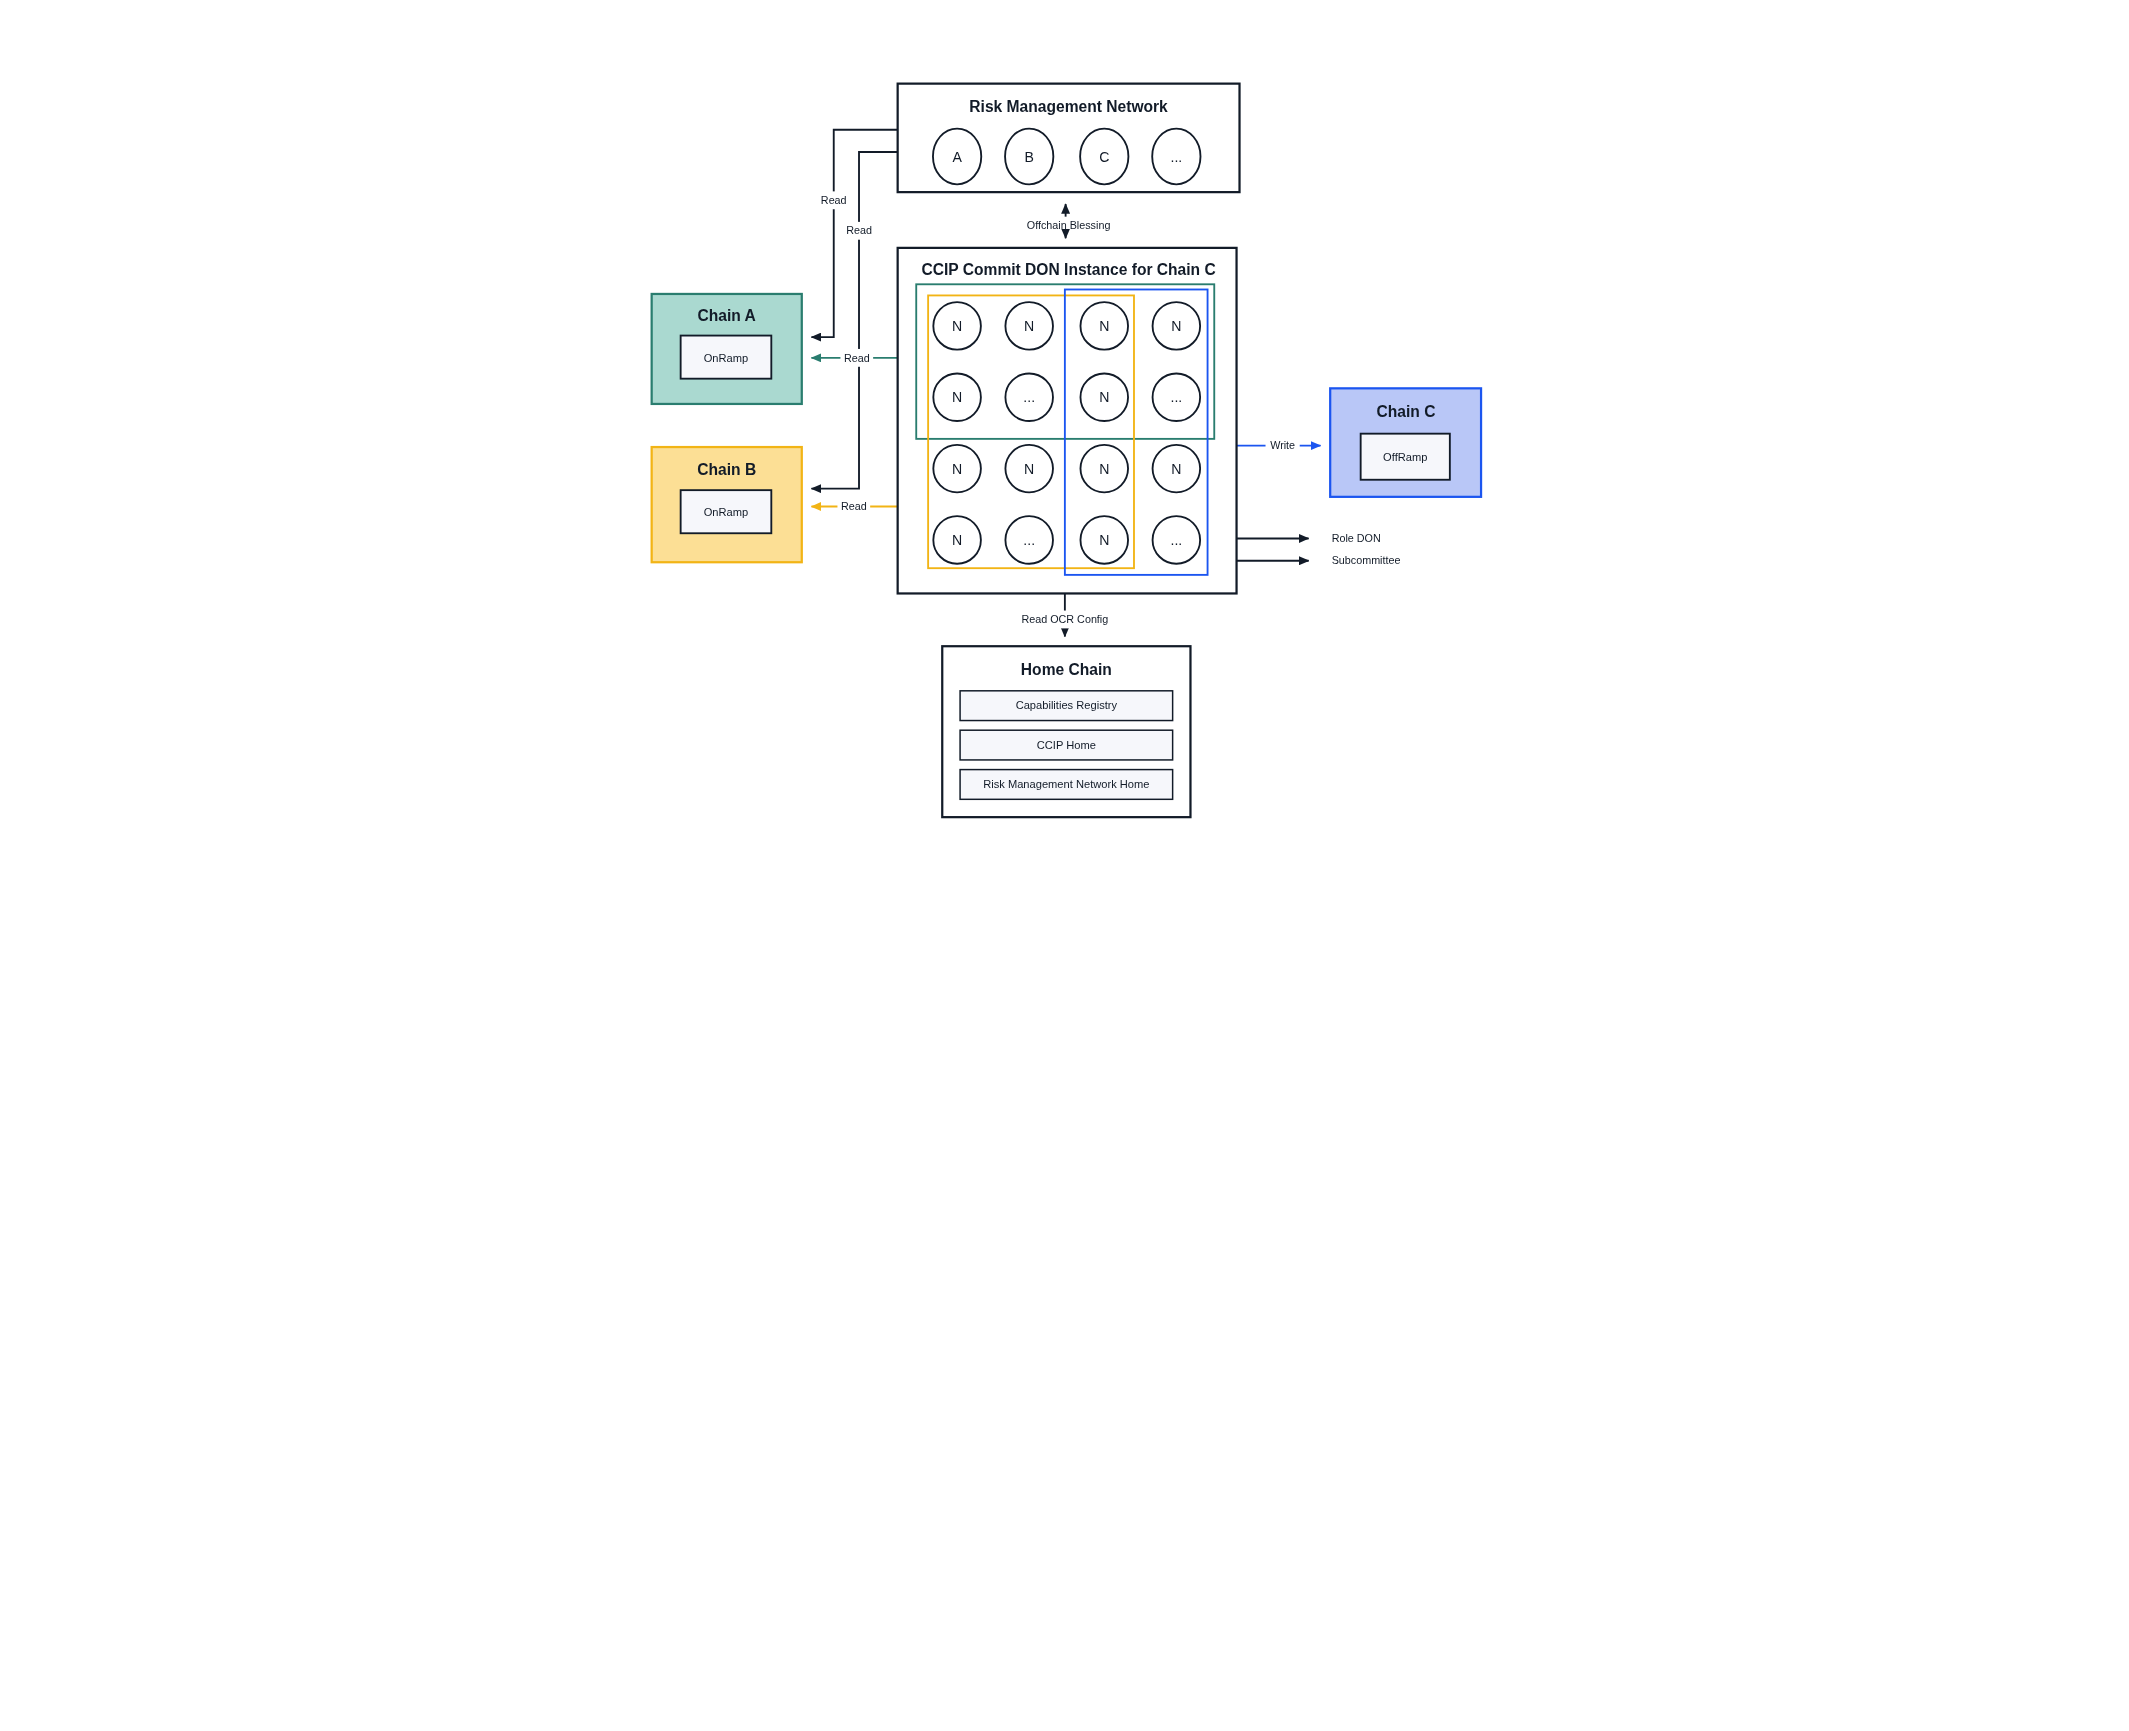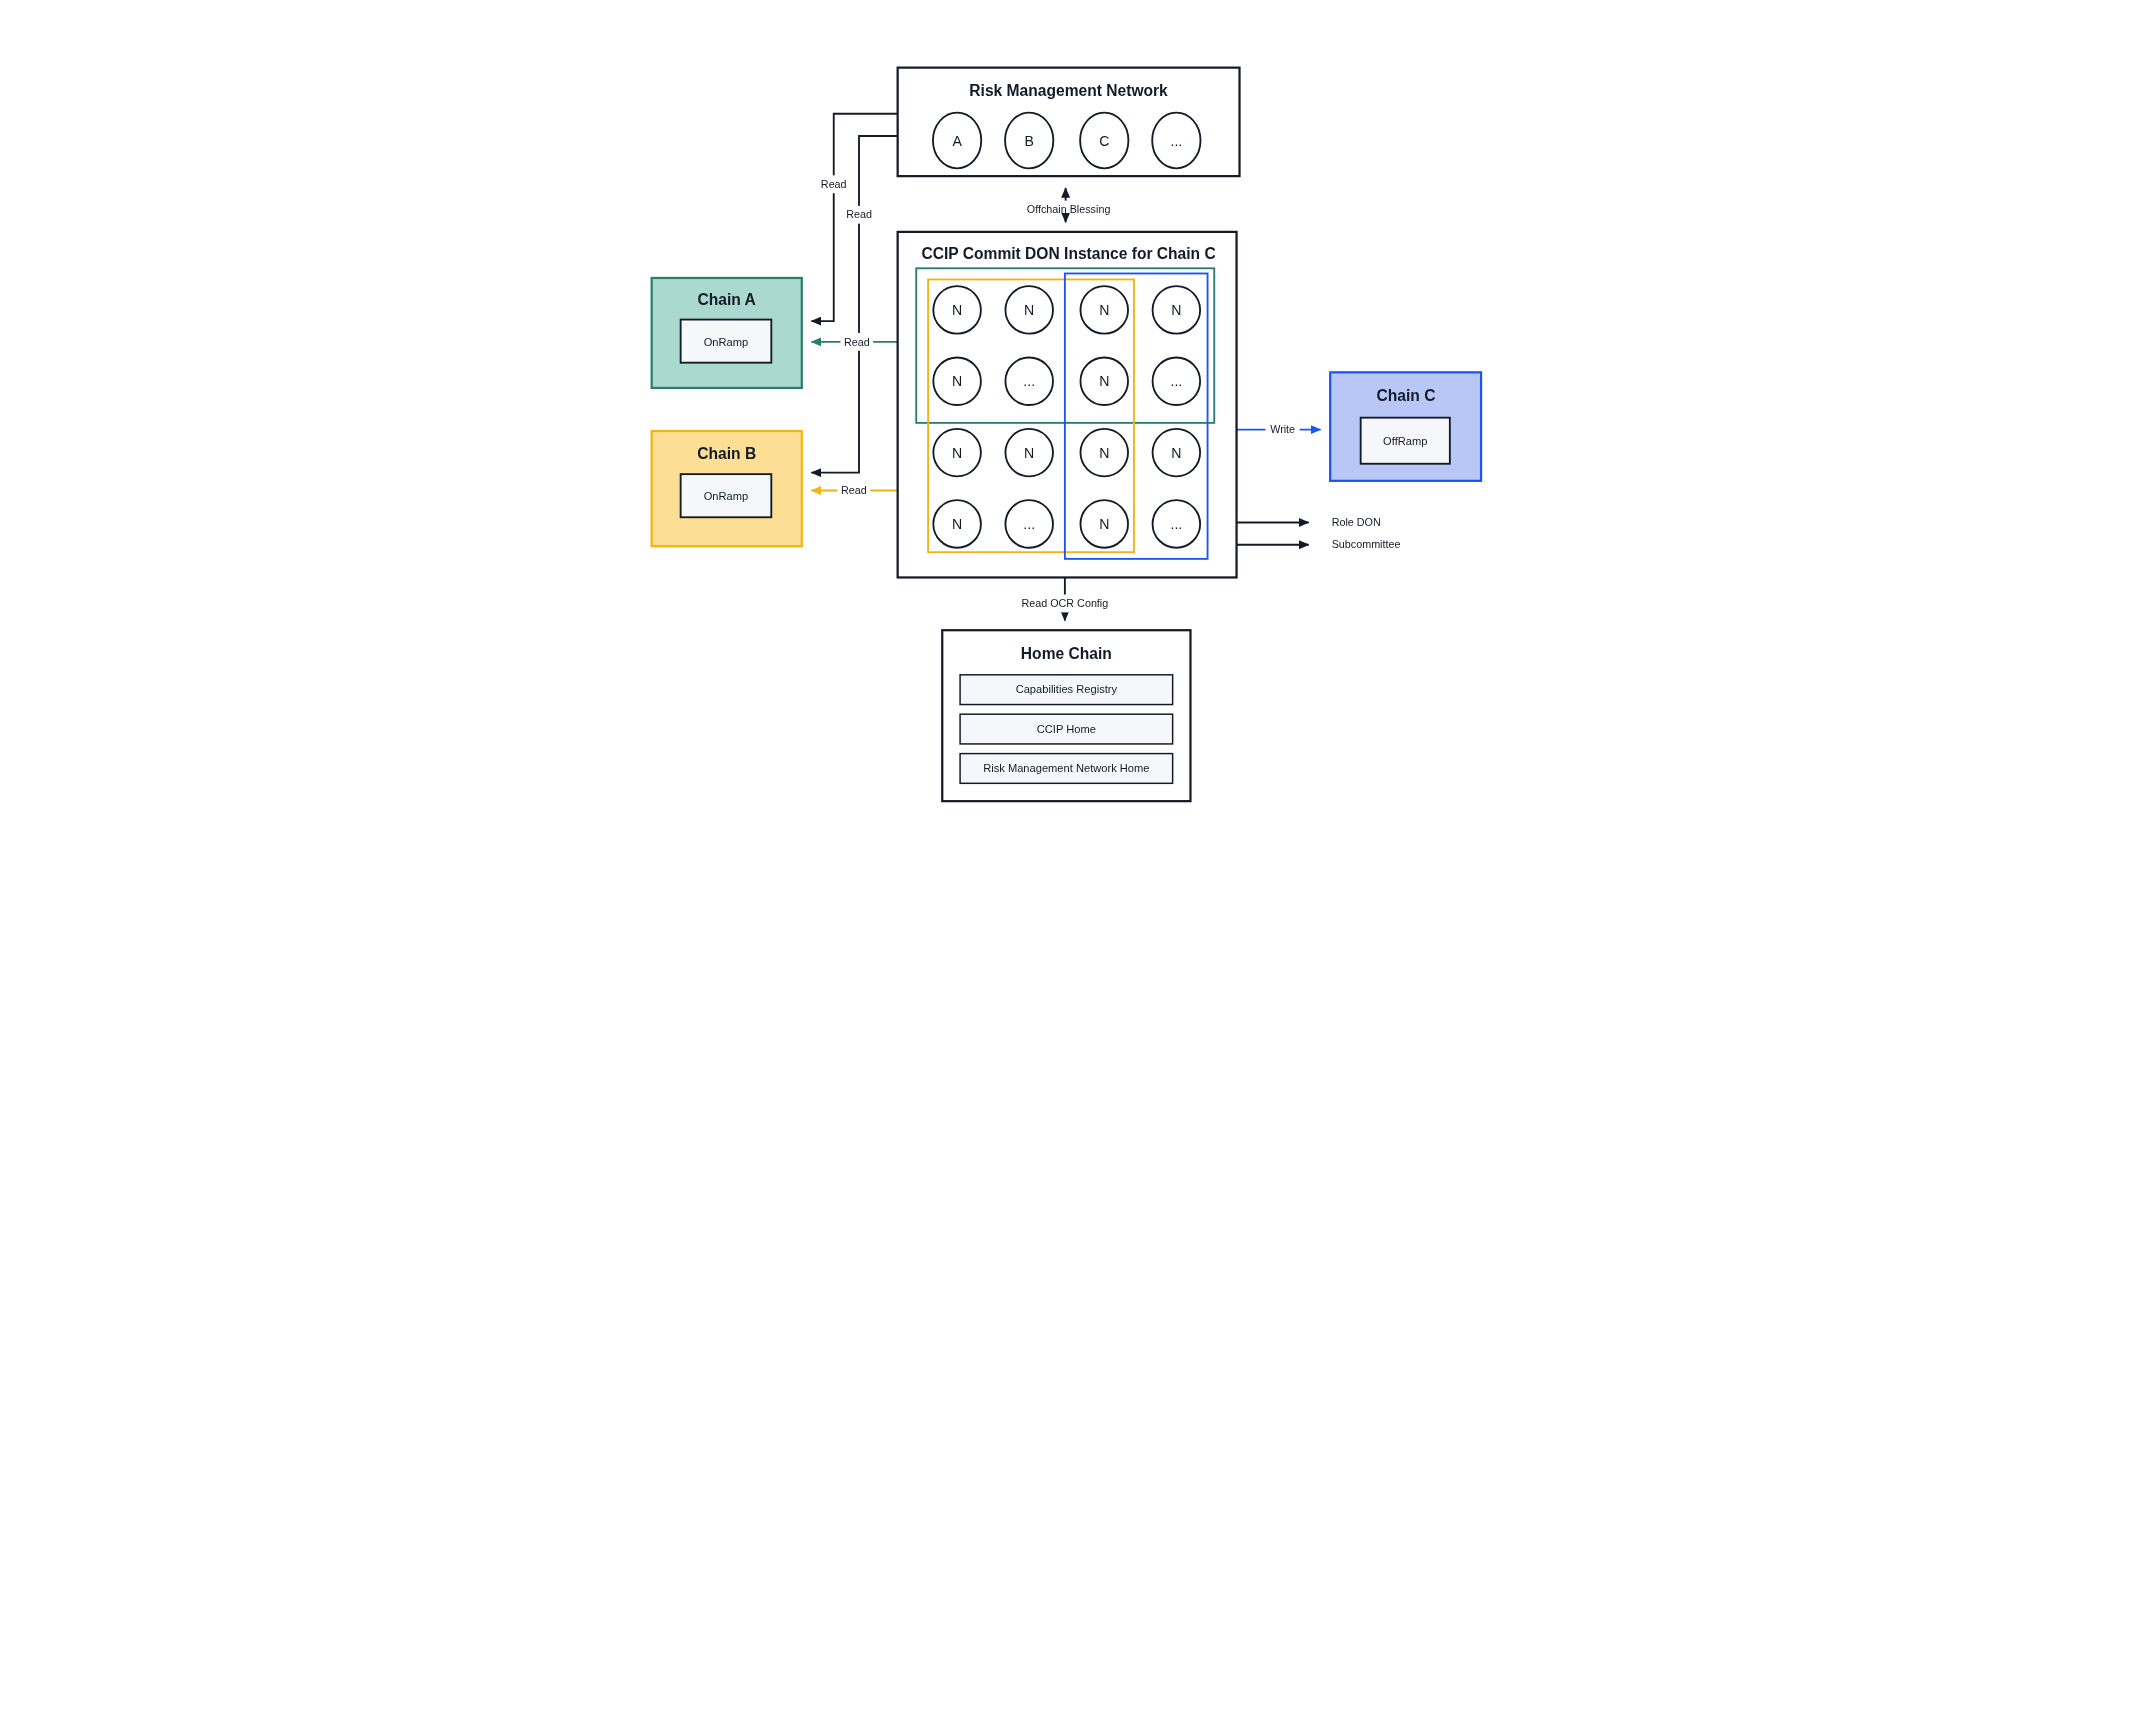--- a/index.html
+++ b/index.html
@@ -1,16 +1,16 @@
 <!DOCTYPE html>
 <html style="font-size:12px"><head>
 <meta charset="utf-8">
 <style>
   html,body{margin:0;padding:0;background:#ffffff;}
-  .stage{width:100%;max-width:1065px;margin:0 auto;background:#ffffff;}
+  .stage{width:100%;max-width:1065px;margin:16px auto;background:#ffffff;}
   svg{display:block;width:100%;height:auto;font-family:"Liberation Sans","DejaVu Sans",sans-serif;}
   text{fill:#121b28;}
   .box-title{font-size:21px;font-weight:bold;}
   .node-label{font-size:19px;}
   .edge-label{font-size:14.5px;}
   .contract-label{font-size:15px;}
   .outer-box{fill:#ffffff;stroke:#121b28;stroke-width:3;}
   .node-circle{fill:#ffffff;stroke:#121b28;stroke-width:2.5;}
   .contract-box{fill:#f6f7fb;stroke:#121b28;stroke-width:2.5;}
   .edge{fill:none;stroke:#121b28;stroke-width:2.5;}

